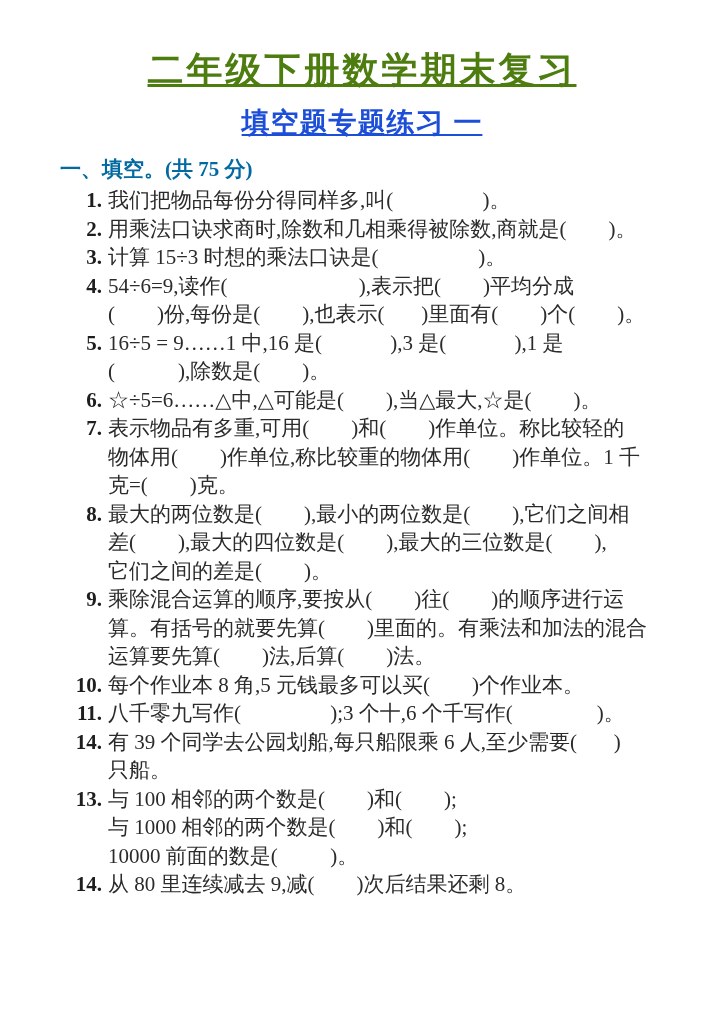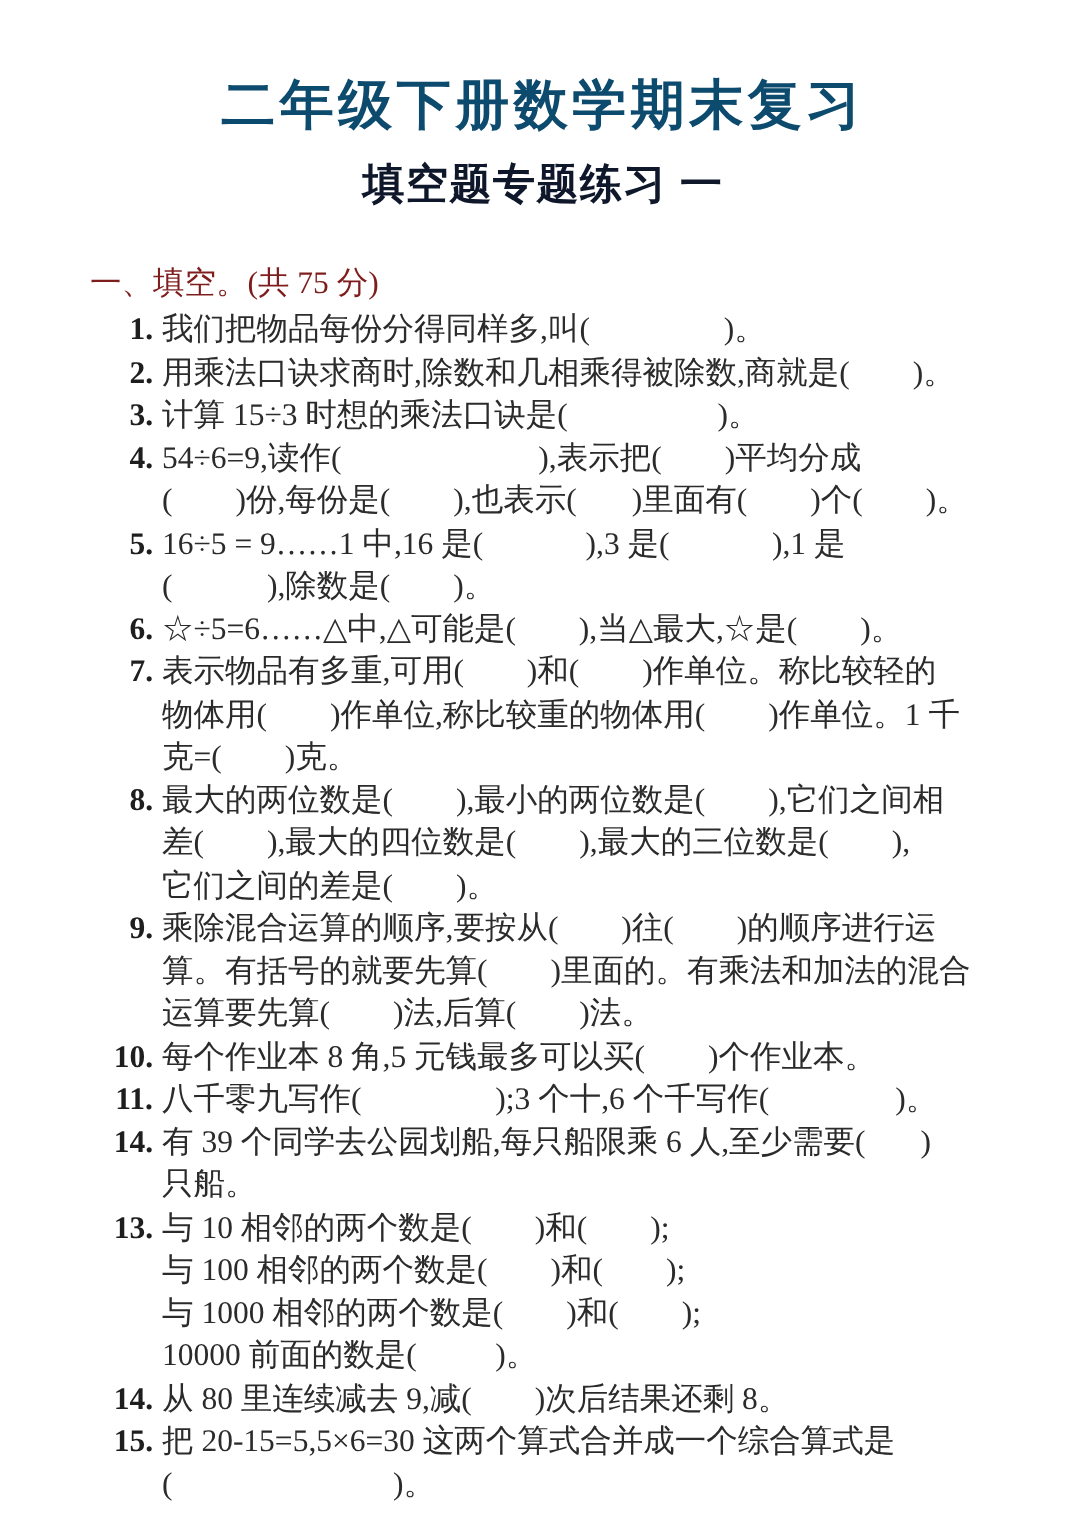--- a/index.html
+++ b/index.html
@@ -31,24 +31,24 @@
     margin: 0;
     padding-top: 17px;
     text-align: center;
     font-family: "Liberation Sans", "DejaVu Sans", sans-serif;
     font-weight: 900;
     font-size: 28px;
     letter-spacing: 1px;
     line-height: 32px;
   }
   .section-heading {
-    margin: 36px 0 0 60px;
+    margin: 17px 0 0 60px;
     font-size: 21px;
-    font-weight: 400;
-    color: #7f1d1d;
+    font-weight: 700;
+    color: #0369a1;
     line-height: 26px;
   }
   .questions {
     margin: 4px 0 0 60px;
     width: 620px;
   }
   .q-row {
     display: flex;
     align-items: flex-start;
     font-size: 21px;
@@ -67,22 +67,22 @@
     min-width: 0;
   }
   .q-line {
     white-space: pre;
   }
 </style>
 </head>
 <body>
 
 <div class="sheet">
-  <h1 class="title" style="color: #0c4a6e;">二年级下册数学期末复习</h1>
-  <h2 class="subtitle" style="color: #0f172a;">填空题专题练习 一</h2>
+  <h1 class="title" style="color: #4d7c0f; text-decoration: underline;">二年级下册数学期末复习</h1>
+  <h2 class="subtitle" style="color: #1d4ed8; text-decoration: underline;">填空题专题练习 一</h2>
   <div class="section-heading">一、填空。(共 75 分)</div>
   <div class="questions" id="questions">
   <div class="q-row">
     <span class="q-num">1.</span>
     <span class="q-lines">
           <div class="q-line">我们把物品每份分得同样多,叫(                 )。</div>
         </span>
   </div>
 
   <div class="q-row">
@@ -167,35 +167,27 @@
     <span class="q-num">14.</span>
     <span class="q-lines">
           <div class="q-line">有 39 个同学去公园划船,每只船限乘 6 人,至少需要(       )</div>
           <div class="q-line">只船。</div>
         </span>
   </div>
 
   <div class="q-row">
     <span class="q-num">13.</span>
     <span class="q-lines">
-          <div class="q-line">与 10 相邻的两个数是(        )和(        );</div>
           <div class="q-line">与 100 相邻的两个数是(        )和(        );</div>
           <div class="q-line">与 1000 相邻的两个数是(        )和(        );</div>
           <div class="q-line">10000 前面的数是(          )。</div>
         </span>
   </div>
 
   <div class="q-row">
     <span class="q-num">14.</span>
     <span class="q-lines">
           <div class="q-line">从 80 里连续减去 9,减(        )次后结果还剩 8。</div>
         </span>
   </div>
 
-  <div class="q-row">
-    <span class="q-num">15.</span>
-    <span class="q-lines">
-          <div class="q-line">把 20-15=5,5×6=30 这两个算式合并成一个综合算式是</div>
-          <div class="q-line">(                            )。</div>
-        </span>
-  </div>
 </div>
 </div>
 
 </body></html>

